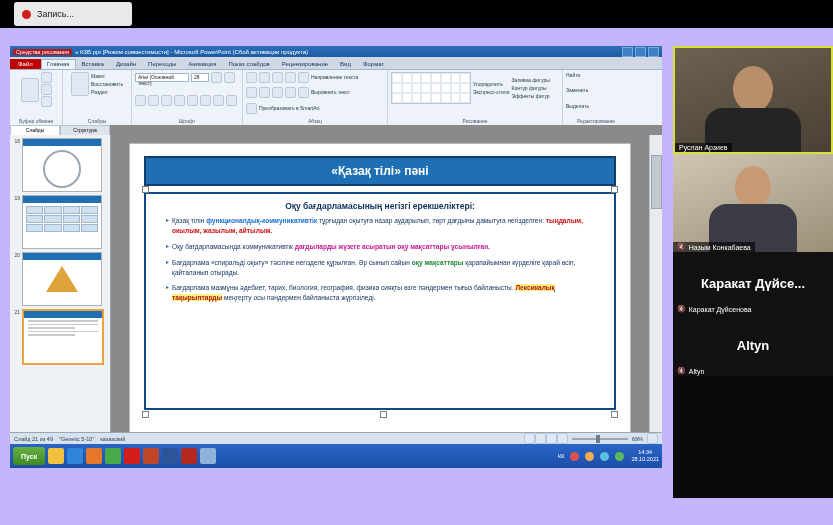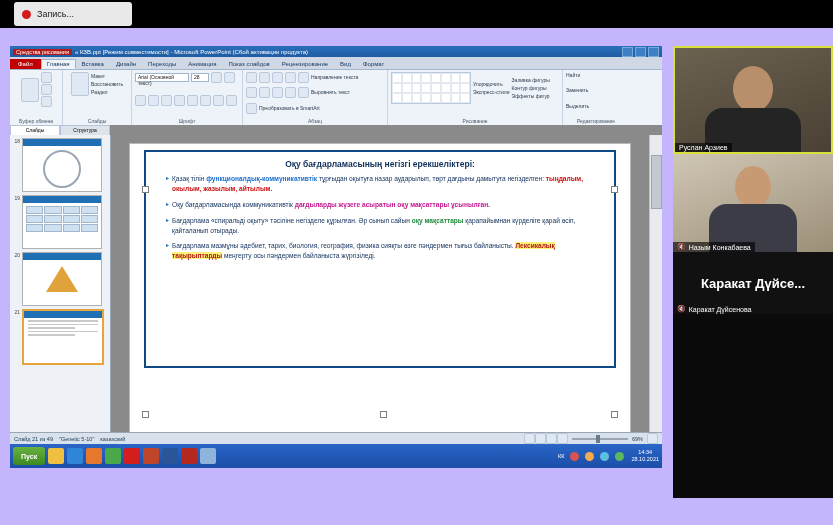--- a/index.html
+++ b/index.html
@@ -332,20 +332,23 @@
             <div class="tline"></div>
             <div class="tline s"></div>
             <div class="tline"></div>
             <div class="tline s"></div>
           </div>
         </div>
       </div>
 
       <div class="stage">
         <div class="slide">
+          <div class="slide-title">
+            <span>«Қазақ тілі» пәні</span>
+          </div>
           <div class="slide-body">
             <div class="sub">Оқу бағдарламасының негізгі ерекшеліктері:</div>
 
             <div class="bul">
               <span class="ar">▸</span>
               <span>
                 <span>Қазақ тілін </span><span class="hl-blue">функционалдық-коммуникативтік</span><span> тұрғыдан оқытуға назар аударылып, төрт дағдыны дамытуға негізделген: </span><span class="hl-red">тыңдалым, окылым, жазылым, айтылым.</span>
               </span>
             </div>
 
@@ -452,15 +455,22 @@
     </div>
 
     <div class="tile name-only">
       <div class="bigname">Каракат Дүйсе...</div>
       <div class="undername">
         <span class="micoff">🔇</span>
         <span>Каракат Дүйсенова</span>
       </div>
     </div>
 
+    <div class="tile name-only">
+      <div class="bigname">Altyn</div>
+      <div class="undername">
+        <span class="micoff">🔇</span>
+        <span>Altyn</span>
+      </div>
+    </div>
   </div>
 
 </div>
 
 </body></html>

